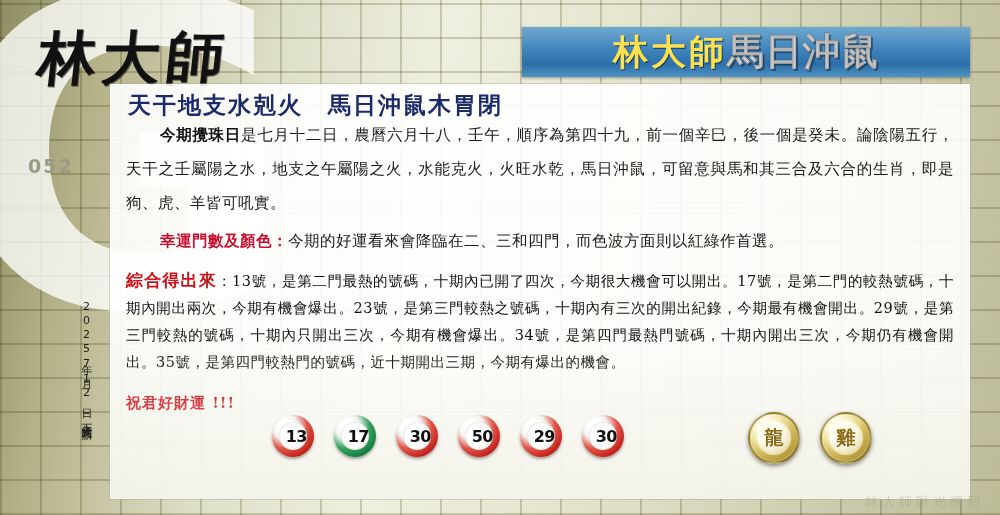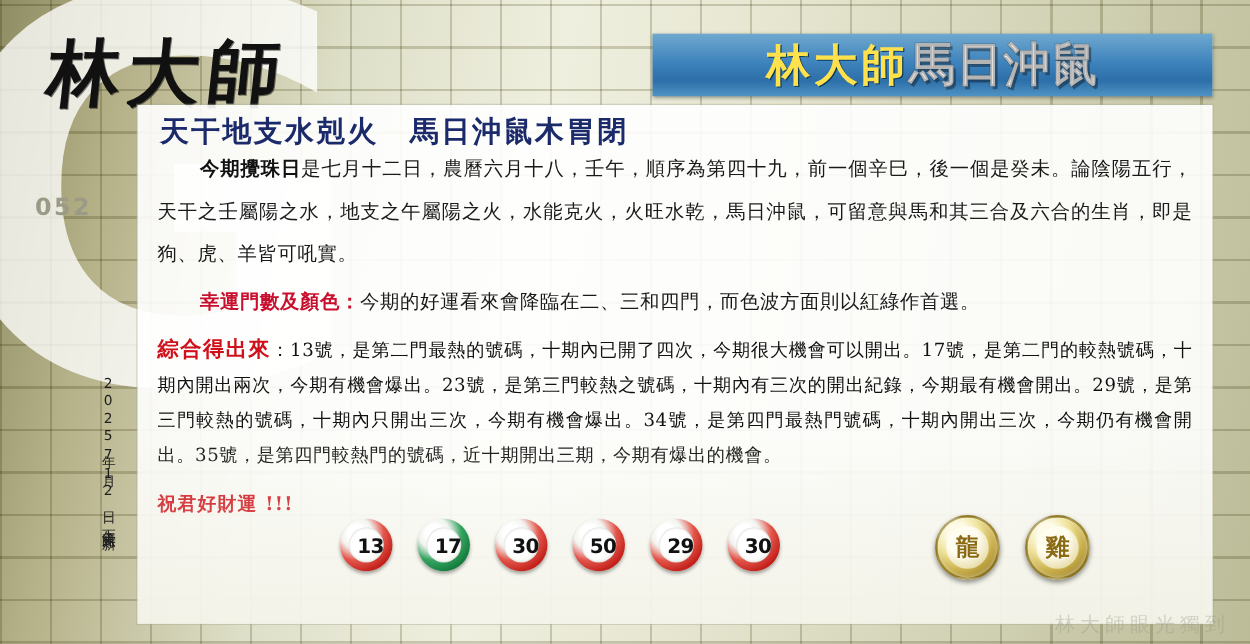--- a/index.html
+++ b/index.html
@@ -141,21 +141,21 @@
     display:flex;align-items:center;justify-content:center;
   }
   .coin .glyph{
     font-family:"DejaVu Serif","Liberation Serif",serif;
     font-size:19px;font-weight:bold;color:#8a6a12;
     text-shadow:0 1px 0 rgba(255,255,255,.7);
   }
   
   #wm{
     position:absolute;right:16px;bottom:4px;
-    font-size:16px;color:rgba(150,150,130,.35);letter-spacing:4px;
+    font-size:13px;color:rgba(150,150,130,.35);letter-spacing:4px;
     font-family:"DejaVu Serif","Liberation Serif",serif;white-space:nowrap;
   }
 </style>
 </head>
 <body>
 
 <div id="page">
 
   <div id="gmark">
     <div class="gtxt">G</div>

